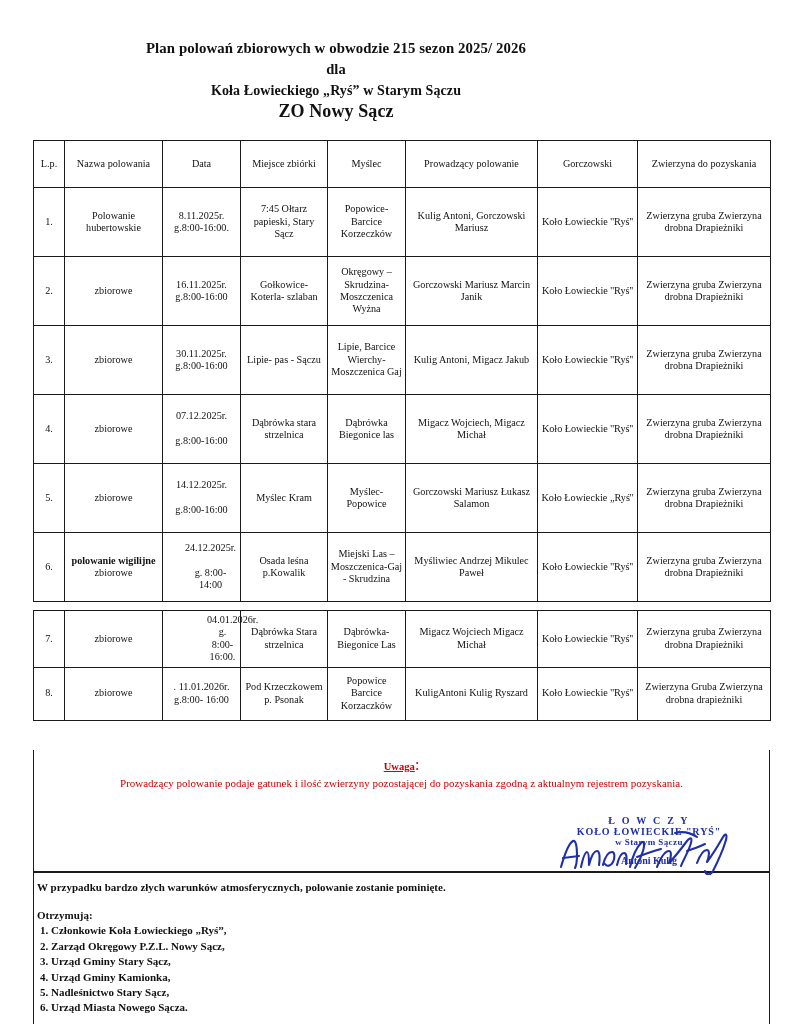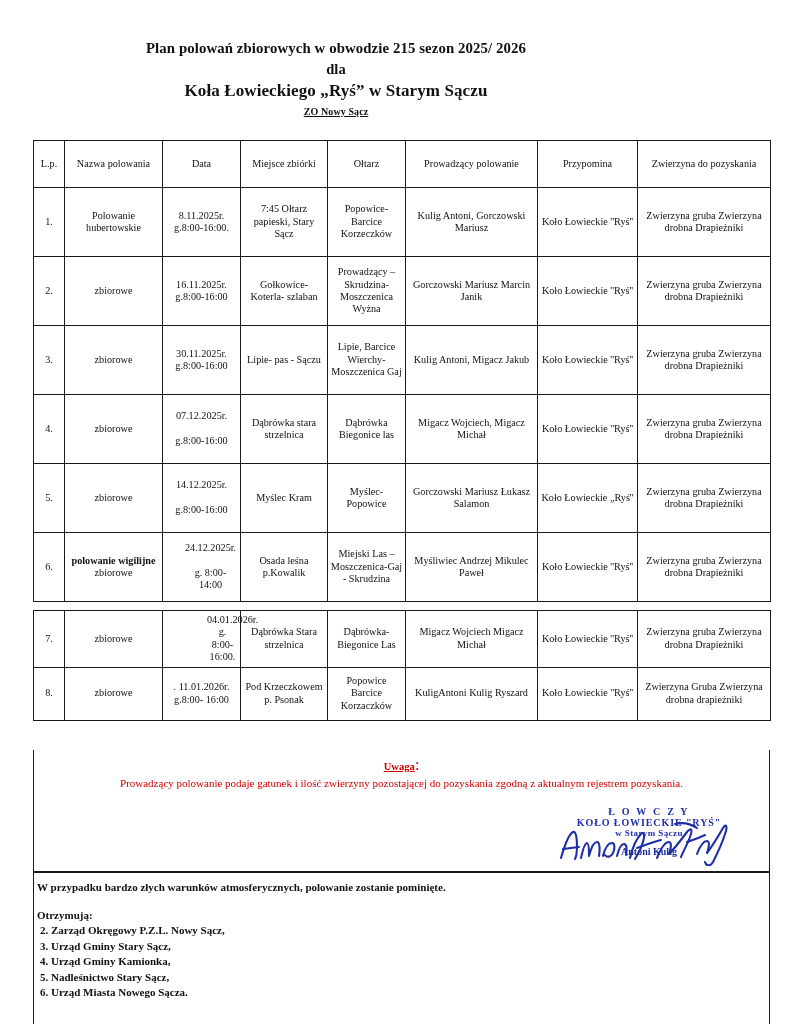--- a/index.html
+++ b/index.html
@@ -24,22 +24,22 @@
     padding-top: 38px;
   }
   .title-line {
     font-weight: bold;
     font-size: 14.5px;
     line-height: 21px;
     letter-spacing: 0.1px;
   }
   .title-line.l1 { font-size: 14.8px; }
   .title-line.l2 { font-size: 14.5px; }
-  .title-line.l3 { font-size: 17px; }
-  .title-line.l4 { font-size: 10px; text-decoration: underline; }
+  .title-line.l3 { font-size: 14px; }
+  .title-line.l4 { font-size: 18px; }
 
   
   .tbl {
     border-collapse: collapse;
     table-layout: fixed;
     width: 737px;
     margin-left: 33px;
     font-size: 10.2px;
   }
   .tbl td, .tbl th {
@@ -95,21 +95,21 @@
   }
   .notice-strong {
     font-weight: bold;
     text-decoration: underline;
   }
 
   
   .stamp {
     position: absolute;
     left: 505px;
-    top: 56px;
+    top: 65px;
     width: 220px;
     height: 62px;
     color: #1f2fa8;
     text-align: center;
     font-family: "Liberation Serif", "DejaVu Serif", serif;
   }
   .stamp-l1 {
     font-size: 10px;
     font-weight: bold;
     letter-spacing: 2.2px;
@@ -179,43 +179,43 @@
         <col class="c-lead">
         <col class="c-org">
         <col class="c-game">
     </colgroup>
     <thead>
       <tr class="head-row">
         <td>L.p.</td>
         <td>Nazwa polowania</td>
         <td>Data</td>
         <td>Miejsce zbiórki</td>
-        <td>Ołtarz</td>
+        <td>Myślec</td>
         <td>Prowadzący polowanie</td>
-        <td>Przypomina</td>
+        <td>Gorczowski</td>
         <td>Zwierzyna do pozyskania</td>
       </tr>
     </thead>
     <tbody>
         <tr>
           <td>1.</td>
           <td>Polowanie hubertowskie</td>
           <td style="white-space: pre-line;">8.11.2025r. g.8:00-16:00.</td>
           <td>7:45 Ołtarz papieski, Stary Sącz</td>
           <td>Popowice-Barcice Korzeczków</td>
           <td>Kulig Antoni, Gorczowski Mariusz</td>
           <td>Koło Łowieckie ''Ryś''</td>
           <td>Zwierzyna gruba Zwierzyna drobna Drapieżniki</td>
         </tr>
         <tr>
           <td>2.</td>
           <td>zbiorowe</td>
           <td style="white-space: pre-line;">16.11.2025r. g.8:00-16:00</td>
           <td>Gołkowice-Koterla- szlaban</td>
-          <td>Prowadzący – Skrudzina-Moszczenica Wyżna</td>
+          <td>Okręgowy – Skrudzina-Moszczenica Wyżna</td>
           <td>Gorczowski Mariusz Marcin Janik</td>
           <td>Koło Łowieckie ''Ryś''</td>
           <td>Zwierzyna gruba Zwierzyna drobna Drapieżniki</td>
         </tr>
         <tr>
           <td>3.</td>
           <td>zbiorowe</td>
           <td style="white-space: pre-line;">30.11.2025r. g.8:00-16:00</td>
           <td>Lipie- pas - Sączu</td>
           <td>Lipie, Barcice Wierchy-Moszczenica Gaj</td>
@@ -327,20 +327,21 @@
       <div class="stamp-l3">w Starym Sączu</div>
       <div class="stamp-l4">Antoni Kulig</div>
     </div>
   </div>
 
   <div class="bottom-box">
     <div>W przypadku bardzo złych warunków atmosferycznych, polowanie zostanie pominięte.</div>
     <div class="spacer"></div>
     <div>Otrzymują:</div>
     <ul class="recip-list">
+        <li> 1. Członkowie Koła Łowieckiego „Ryś”,</li>
         <li>2. Zarząd Okręgowy P.Z.L. Nowy Sącz,</li>
         <li>3. Urząd Gminy Stary Sącz,</li>
         <li>4. Urząd Gminy Kamionka,</li>
         <li>5. Nadleśnictwo Stary Sącz,</li>
         <li>6. Urząd Miasta Nowego Sącza.</li>
       </ul>
   </div>
 
 </div>
 

